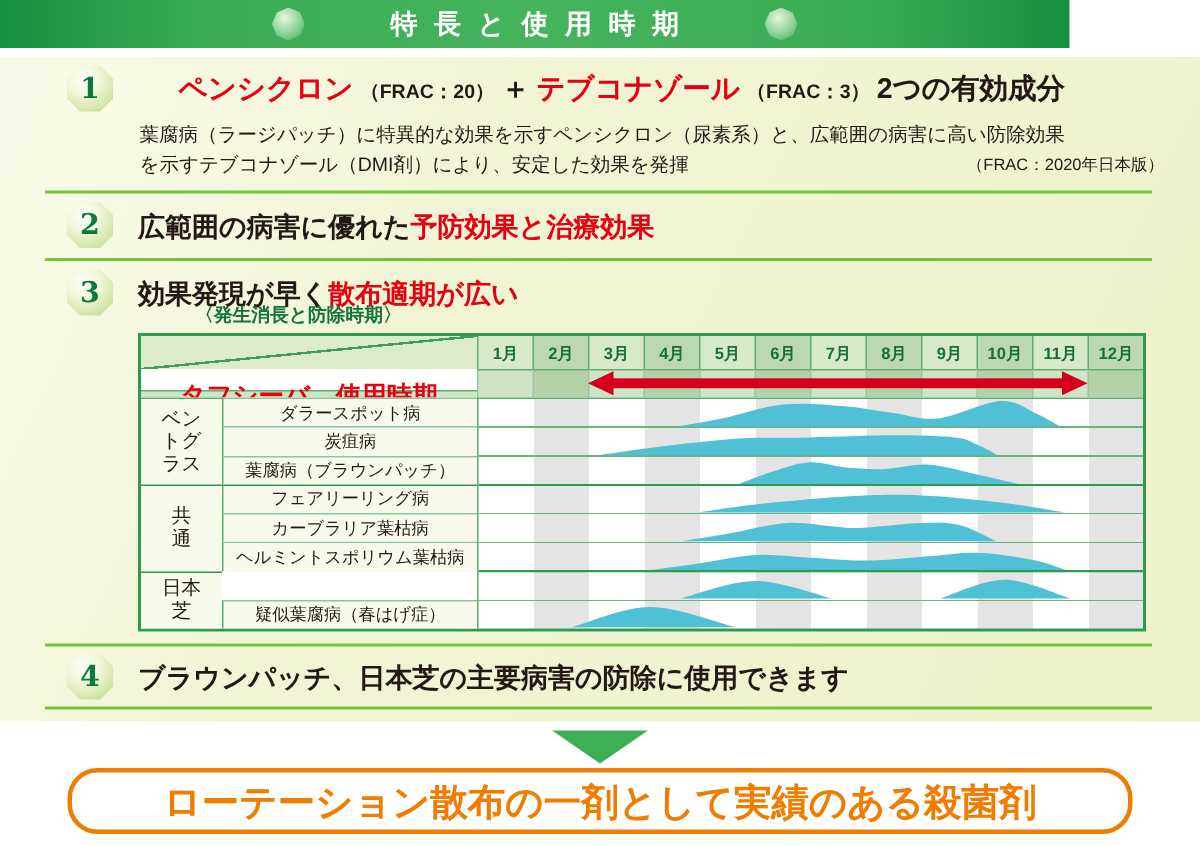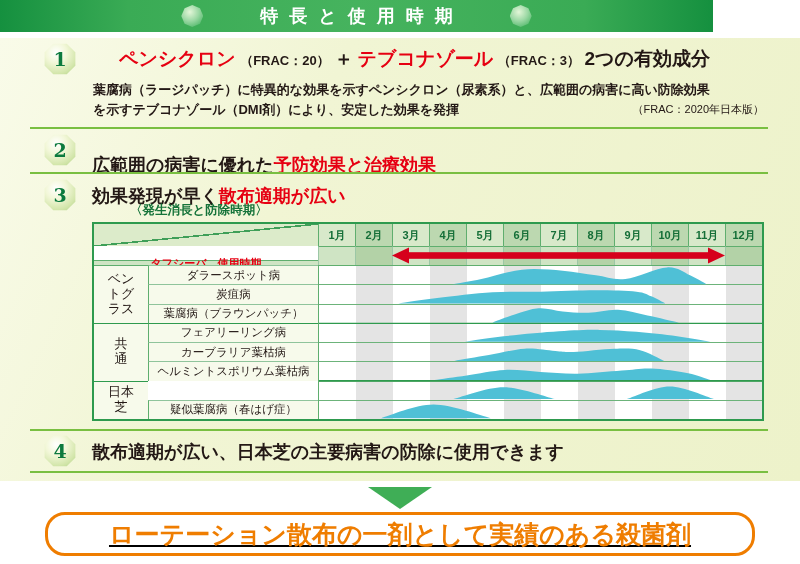--- a/index.html
+++ b/index.html
@@ -26,36 +26,36 @@
          display:flex;align-items:center;justify-content:center;
          font-family:"DejaVu Serif",serif;font-weight:bold;font-size:19px;color:#0c7a3e;}
 
   .t-red{color:#e60012;font-weight:bold;font-size:19px;}
   .t-paren{color:#231815;font-weight:bold;font-size:13px;}
   .t-big{color:#231815;font-weight:bold;font-size:19px;}
   .sec-title{position:absolute;left:92px;white-space:nowrap;}
   .sec-title .blk{color:#231815;font-weight:bold;font-size:18px;}
   .sec-title .red{color:#e60012;font-weight:bold;font-size:18px;}
 
-  .body-text{position:absolute;left:93px;top:42px;font-size:13px;line-height:20px;color:#231815;width:660px;font-weight:bold;}
-  .frac-note{position:absolute;right:36px;top:64px;font-size:11px;color:#231815;}
+  .body-text{position:absolute;left:93px;top:42px;font-size:13px;line-height:20px;color:#231815;width:660px;}
+  .frac-note{position:absolute;right:24px;top:64px;font-size:11px;color:#231815;}
   .subheading{position:absolute;left:90px;top:164px;font-size:12.5px;font-weight:bold;color:#157339;margin-left:40px;}
 
   
   .gtable{position:absolute;left:92px;top:184px;display:grid;
           grid-template-columns:54px 170px repeat(12,37px);
           grid-template-rows:22px 19px repeat(8,19.25px);
           border:2px solid #2e9a4e;background:#ffffff;}
   .corner{grid-column:1/3;grid-row:1;background-color:#dcebca;
           background-image:linear-gradient(to right bottom,transparent calc(50% - 0.8px),#3f9f58 calc(50% - 0.8px),#3f9f58 calc(50% + 0.8px),transparent calc(50% + 0.8px));}
   .mh{display:flex;align-items:center;justify-content:center;font-size:11px;font-weight:bold;
       color:#156f38;background:#d8e9ca;border-left:1px solid #5fae6e;}
   .mh.alt{background:#bcd8b0;}
   .usage-label{grid-column:1/3;grid-row:2;display:flex;align-items:center;justify-content:center;
-      font-size:11px;font-weight:bold;color:#e60012;background:#cfe4c4;border-top:1px solid #5fae6e;margin-top:14px;}
+      font-size:17px;font-weight:bold;color:#e60012;background:#cfe4c4;border-top:1px solid #5fae6e;margin-top:14px;}
   .uc{background:#cfe4c4;border-top:1px solid #5fae6e;border-left:1px solid #9cc7a6;}
   .uc.alt{background:#b3d2a7;}
   .arrow-svg{position:absolute;left:224px;top:22px;width:444px;height:19px;overflow:visible;}
 
   .glabel{grid-column:1;display:flex;align-items:center;justify-content:center;text-align:center;
       font-size:13px;color:#231815;background:#f7faeb;border-top:1px solid #5fae6e;
       word-break:break-all;padding:4px 8px;line-height:1.15;}
   .dlabel{grid-column:2;display:flex;align-items:center;justify-content:center;
       font-size:11.5px;color:#231815;background:#f7faeb;
       border-top:1px solid #8fc49b;border-left:1px solid #5fae6e;white-space:nowrap;}
@@ -65,21 +65,21 @@
       background-image:
         repeating-linear-gradient(to bottom,transparent 0 18.25px,#6cb37a 18.25px 19.25px),
         repeating-linear-gradient(to right,#ffffff 0 37px,#e4e4e4 37px 74px);}
   .chart svg{position:absolute;left:0;top:0;width:100%;height:100%;}
 
   
   .bottom{position:absolute;left:0;top:481px;width:800px;height:83px;background:#ffffff;}
   .tri{position:absolute;left:368px;top:6px;width:0;height:0;
        border-left:32px solid transparent;border-right:32px solid transparent;border-top:22px solid #3fae56;}
   .footer-box{position:absolute;left:45px;right:45px;top:31px;height:38px;border:3px solid #ef7d00;
-       border-radius:20px;background:#ffffff;display:flex;align-items:center;justify-content:center;text-decoration:underline;}
+       border-radius:20px;background:#ffffff;display:flex;align-items:center;justify-content:center;}
   .footer-box span{font-size:25px;font-weight:bold;color:#ef7d00;white-space:nowrap;}
 </style>
 </head>
 <body>
 
 <div class="page">
 
   <div class="banner">
     <span class="gem"></span>
     <h1>特長と使用時期</h1>
@@ -103,21 +103,21 @@
       <span>葉腐病（ラージパッチ）に特異的な効果を示すペンシクロン（尿素系）と、広範囲の病害に高い防除効果</span><br>
       <span>を示すテブコナゾール（DMI剤）により、安定した効果を発揮</span>
     </div>
     <div class="frac-note">（FRAC：2020年日本版）</div>
 
     <div class="divider" style="top:89px;"></div>
 
     <div class="badge" style="left:44px;top:96px;">
       <span>2</span>
       </div>
-    <div class="sec-title" style="top:115px;">
+    <div class="sec-title" style="top:101px;">
       <span class="blk">広範囲の病害に優れた</span><span class="red">予防効果と治療効果</span>
     </div>
 
     <div class="divider" style="top:134px;"></div>
 
     <div class="badge" style="left:44px;top:141px;">
       <span>3</span>
       </div>
     <div class="sec-title" style="top:146px;">
       <span class="blk">効果発現が早く</span><span class="red">散布適期が広い</span>
@@ -189,21 +189,21 @@
           <polygon points="407,9.5 390,1.5 390,17.5" fill="#d6001c"></polygon>
         </svg>
     </div>
 
     <div class="divider" style="top:391px;"></div>
 
     <div class="badge" style="left:44px;top:397px;">
       <span>4</span>
       </div>
     <div class="sec-title" style="top:402px;">
-      <span class="blk">散布適期が広い、日本芝の主要病害の防除に使用できます</span>
+      <span class="blk">ブラウンパッチ、日本芝の主要病害の防除に使用できます</span>
     </div>
 
     <div class="divider" style="top:433px;"></div>
   </div>
 
   <div class="bottom">
     <div class="tri"></div>
     <div class="footer-box">
       <span>ローテーション散布の一剤として実績のある殺菌剤</span>
     </div>

